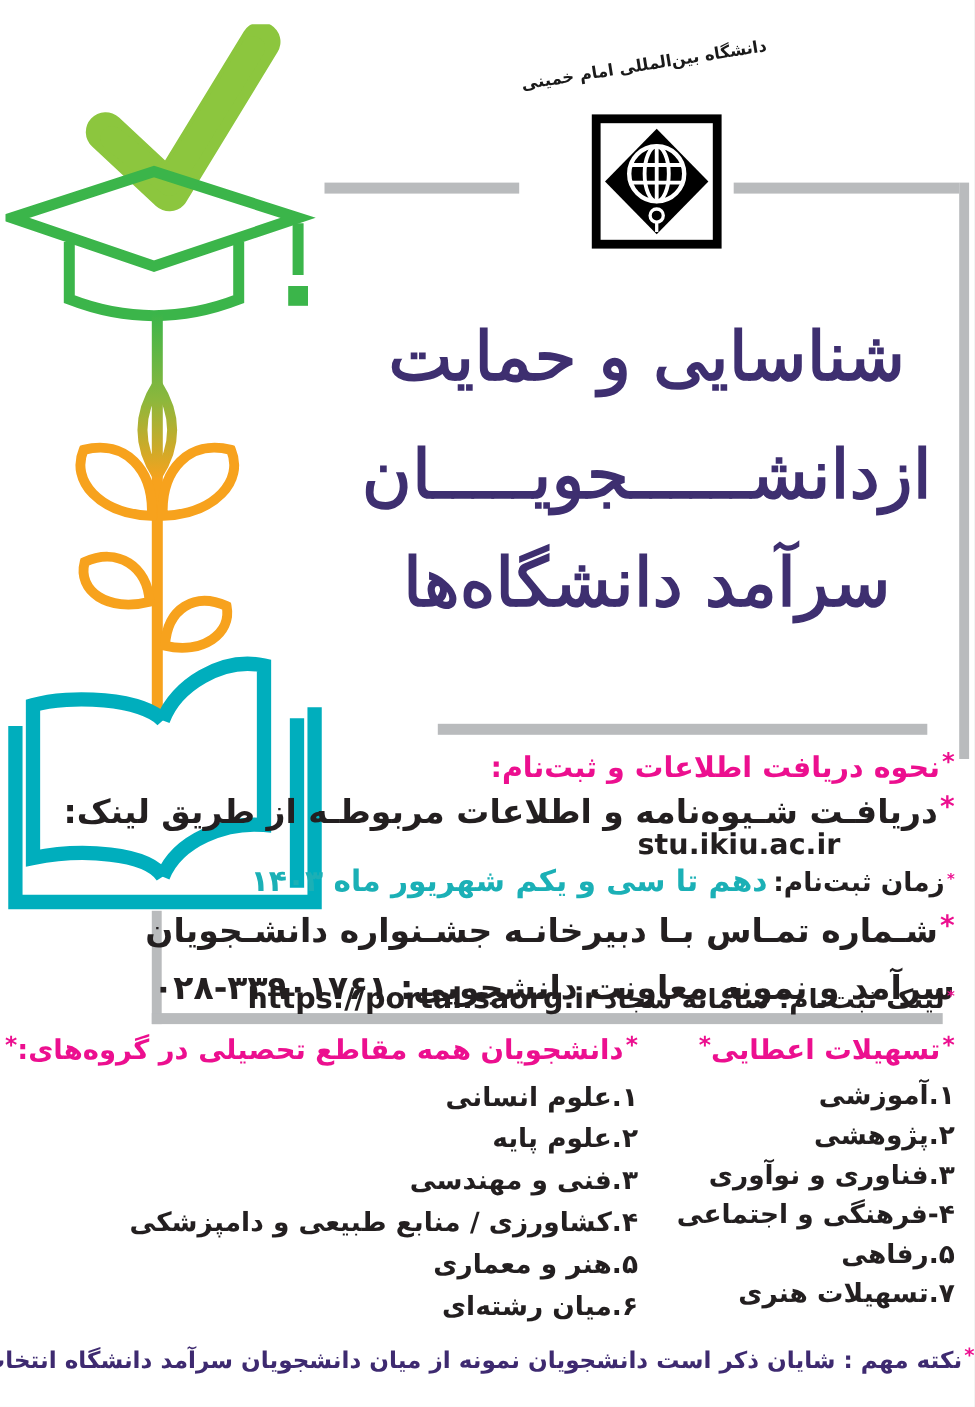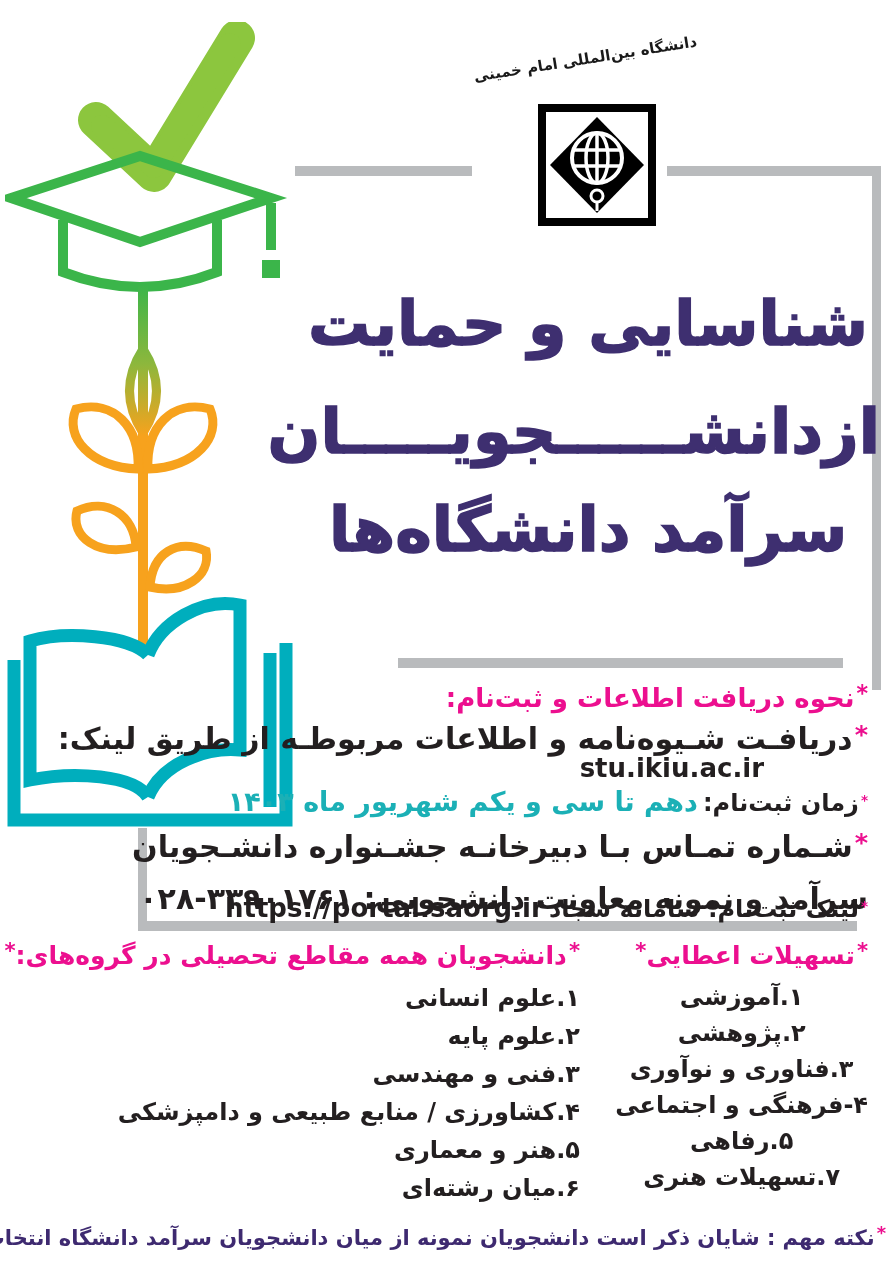--- a/index.html
+++ b/index.html
@@ -6,21 +6,21 @@
   .poster {
     position:relative; width:886px; height:1279px; background:#ffffff;
     overflow:hidden; font-family:"DejaVu Sans", sans-serif; margin:0 auto;
   }
   .abs { position:absolute; }
   .bar { position:absolute; background:#b9bbbd; }
 
   
   .title-line {
     position:absolute; left:296px; width:584px; text-align:center;
-    direction:rtl; color:#3e2f70; font-weight:bold; font-size:62px;
+    direction:rtl; color:#3e2f70; font-weight:normal; font-size:62px;
     line-height:92px; white-space:nowrap;
     -webkit-text-stroke:1.5px #3e2f70;
   }
 
   
   .calligraphy {
     position:absolute; left:498px; top:48px; width:200px; text-align:center;
     direction:rtl; font-size:15px; font-weight:bold; color:#1a1a1a;
     transform:rotate(-9deg); white-space:nowrap;
   }
@@ -35,21 +35,21 @@
   .star  { color:#ec0f8f; font-weight:bold; font-size:0.85em; vertical-align:6px; padding-left:2px; }
   .h-pink { font-size:26px; font-weight:bold; color:#ec0f8f; }
   .body-fa { font-size:30px; font-weight:bold; color:#231f20; }
   .teal-date { font-size:27px; font-weight:bold; color:#1bb0b6; }
   .latin-link { direction:ltr; unicode-bidi:isolate; font-weight:bold; color:#231f20; }
 
   
   .col { position:absolute; direction:rtl; text-align:right; }
   .col-header { font-size:25px; font-weight:bold; color:#ec0f8f; white-space:nowrap; margin-bottom:9px; }
   .col-items div { font-size:24px; font-weight:bold; color:#231f20; white-space:nowrap; }
-  .facilities .col-items div { line-height:36px;text-align:center; }
+  .facilities .col-items div { line-height:36px; }
   .groups .col-items div { line-height:38px; }
 
   
   .note {
     position:absolute; left:0; top:1222px; width:886px; text-align:center;
     direction:rtl; font-size:21px; font-weight:bold; color:#3e2a70; white-space:nowrap;
   }
 </style>
 </head>
 <body>

